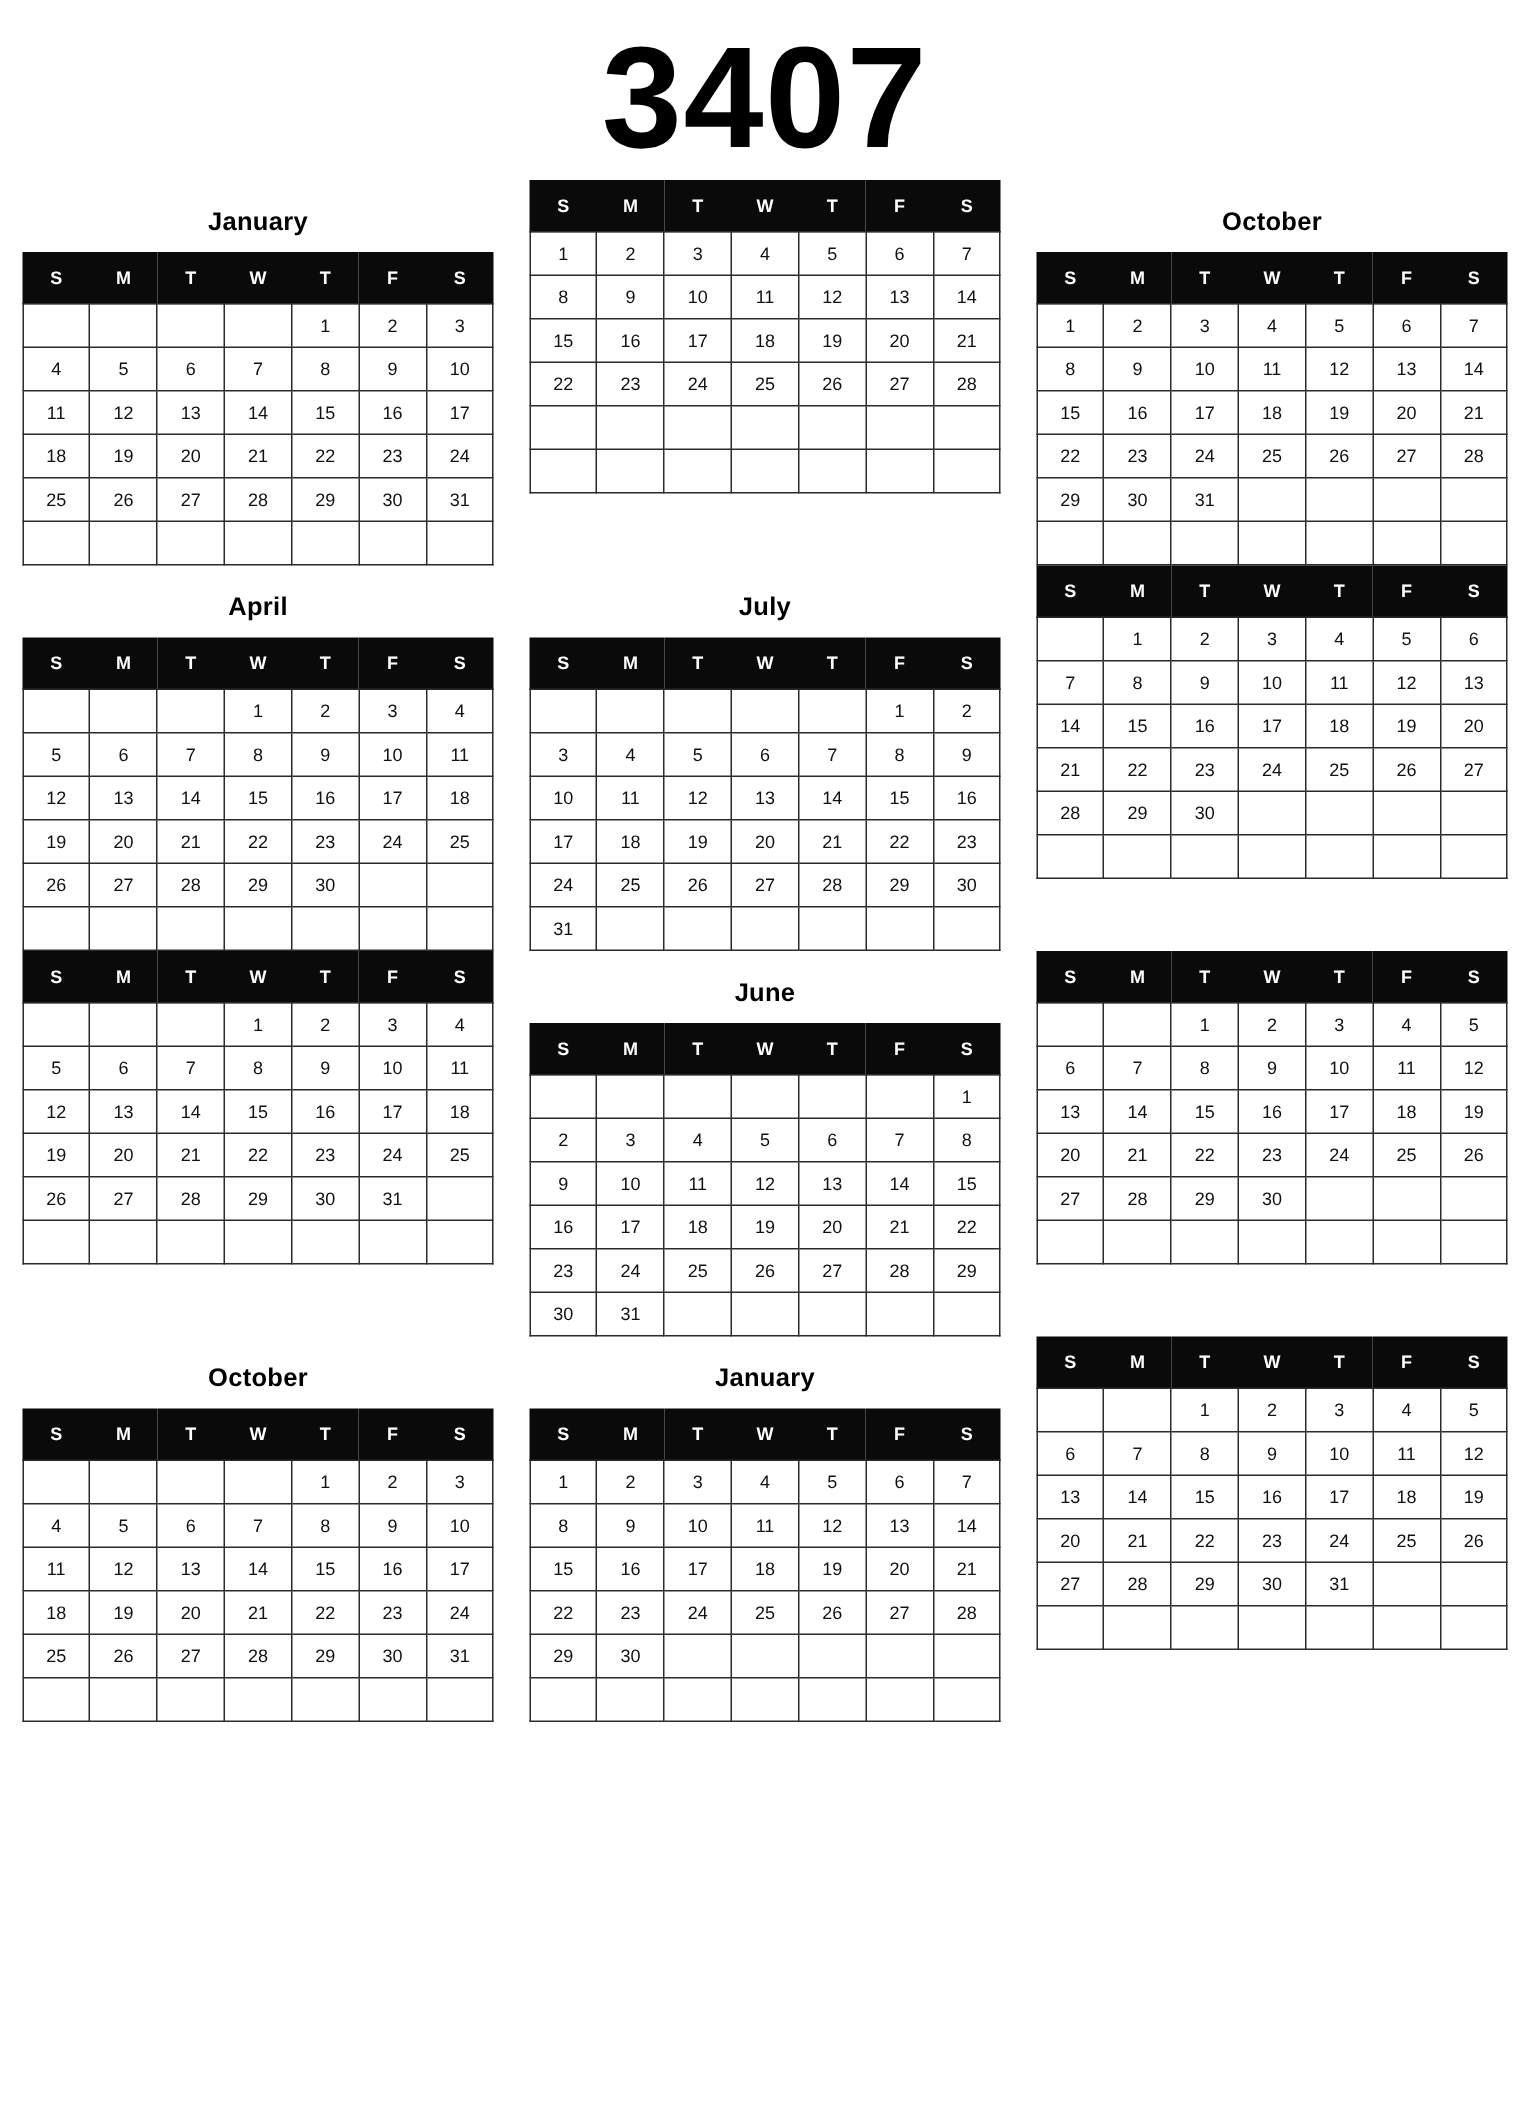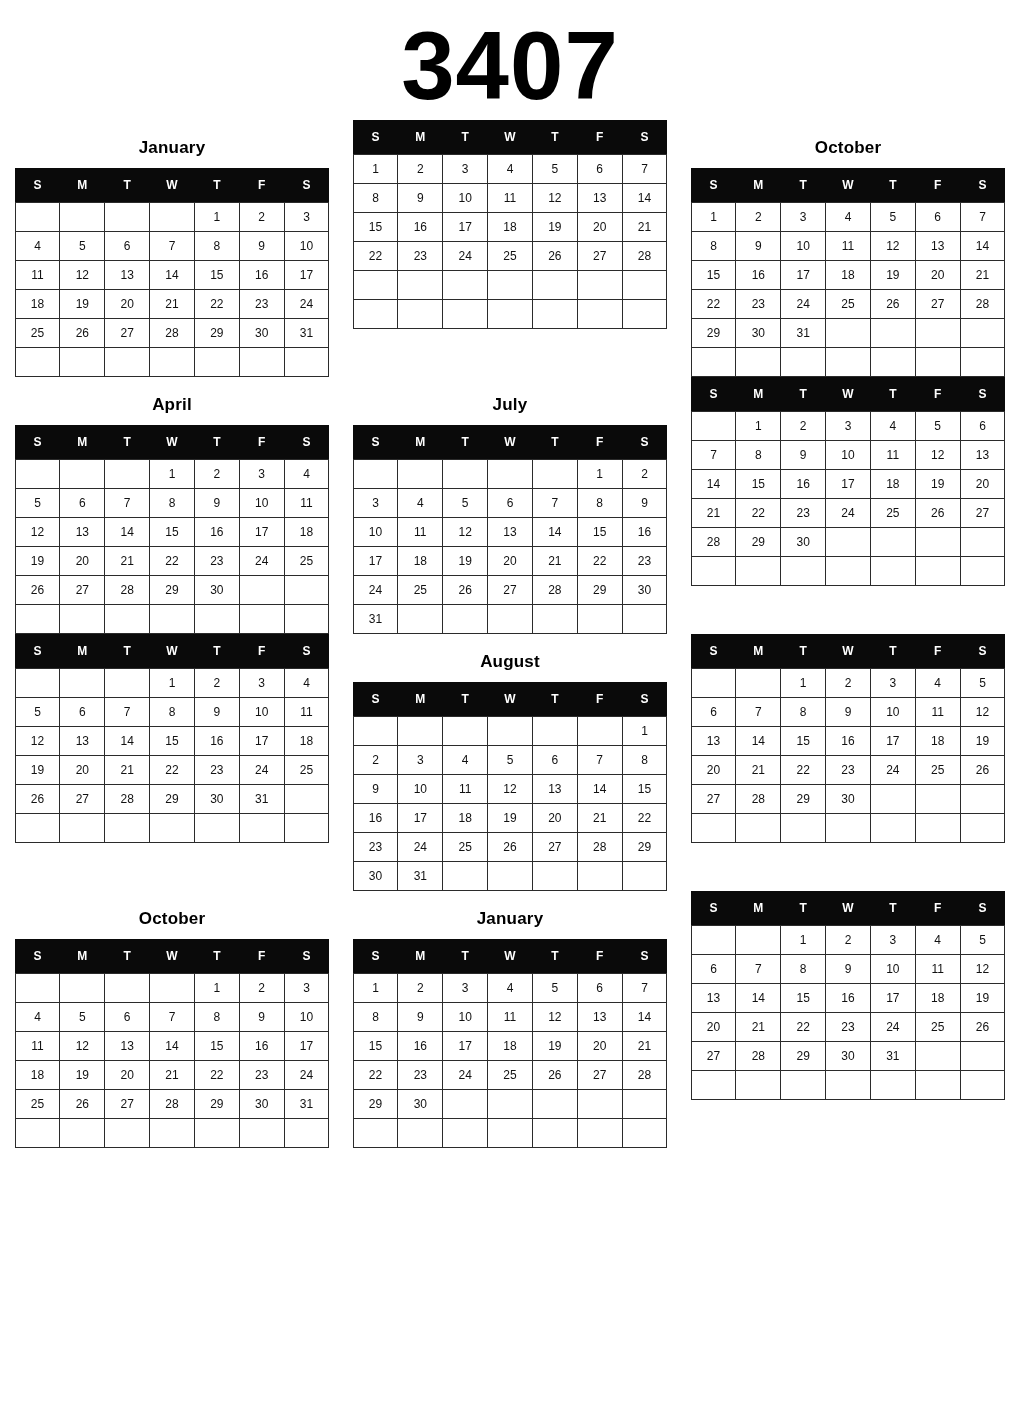--- a/index.html
+++ b/index.html
@@ -579,21 +579,21 @@
               <td class="empty"></td>
               <td class="empty"></td>
               <td class="empty"></td>
               <td class="empty"></td>
               <td class="empty"></td>
             </tr>
           </tbody>
         </table>
       </div>
       <div class="month">
-        <div class="month-name">August</div>
+        <div class="month-name">June</div>
         <table class="cal">
           <thead>
             <tr>
               <th>S</th>
               <th>M</th>
               <th>T</th>
               <th>W</th>
               <th>T</th>
               <th>F</th>
               <th>S</th>

